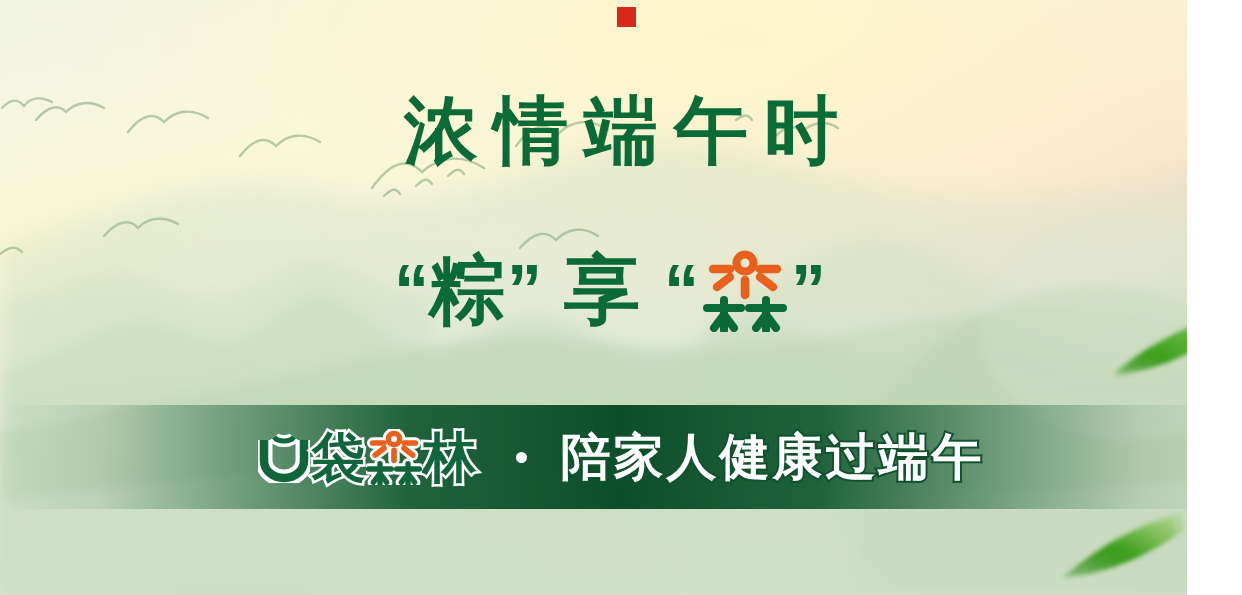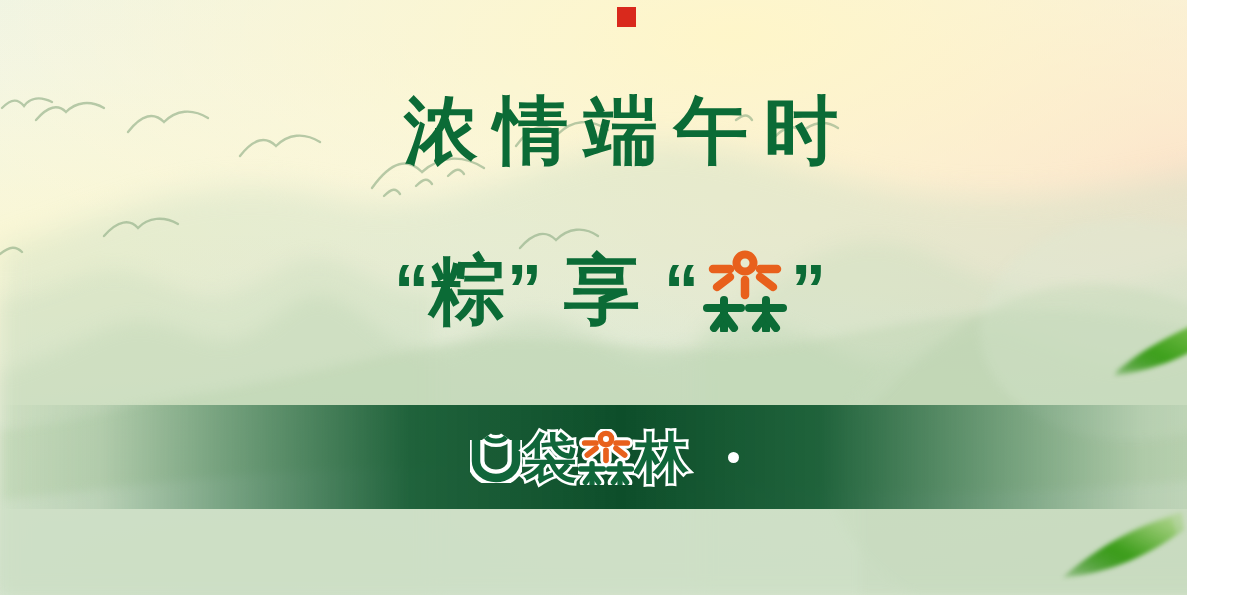--- a/index.html
+++ b/index.html
@@ -287,15 +287,18 @@
             <line x1="73" y1="80" x2="64" y2="68"></line>
           </g>
         </svg>
       </span>
 
       <span class="logo-lin">林</span>
     </div>
 
     <span class="dot"></span>
 
+    <span class="tagline">
+      <span class="tagline-in">陪家人健康过端午</span>
+    </span>
   </div>
 
 </div>
 
 </body></html>

